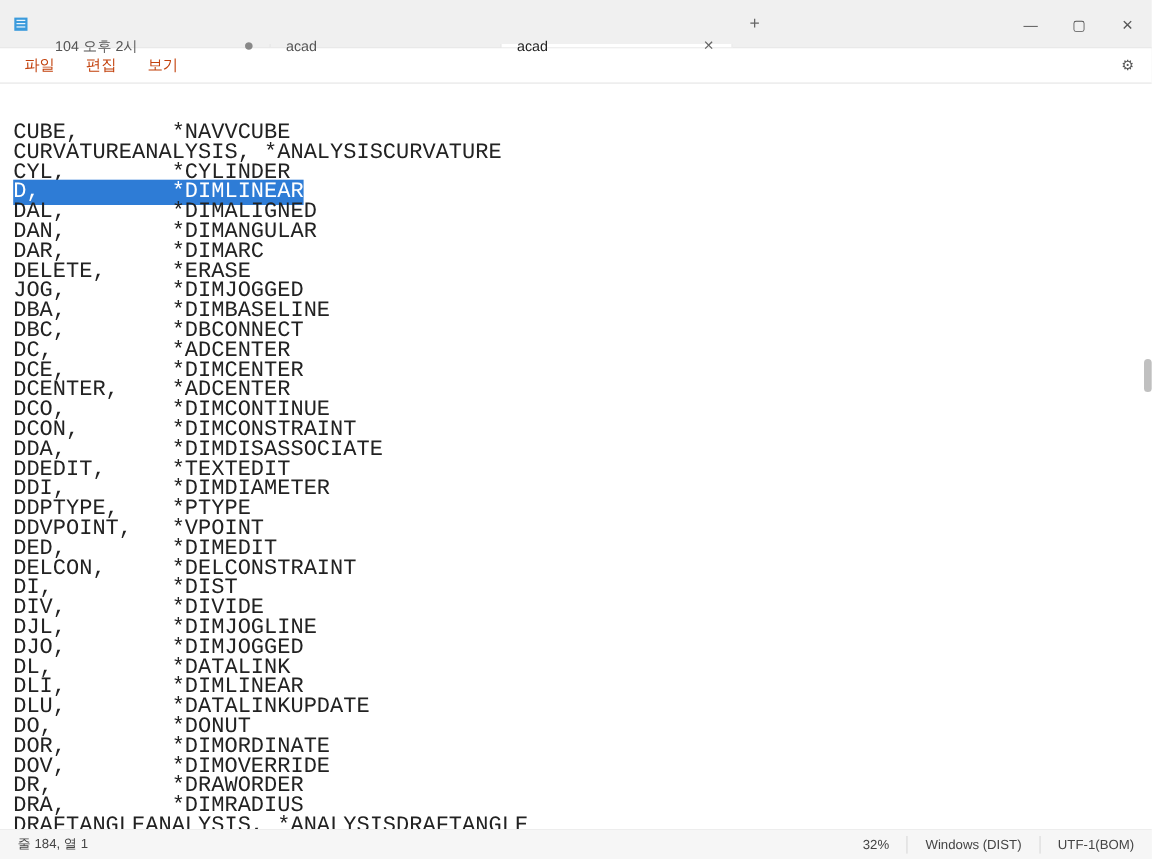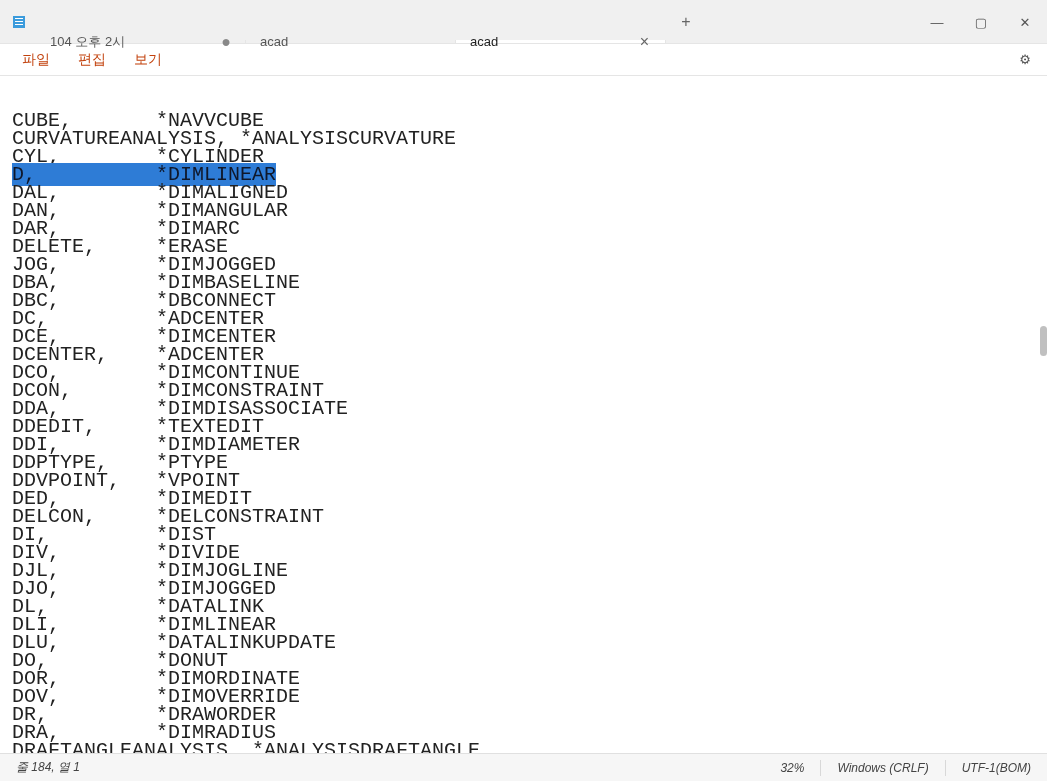--- a/index.html
+++ b/index.html
@@ -104,40 +104,39 @@
       font-size: 20px;
       line-height: 18px;
       color: #222;
       padding: 0 12px;
       white-space: pre;
       position: relative;
     }
     .line { white-space: pre; }
     .highlight {
       background: #2e7cd6;
-      color: #0f172a;
+      color: #ffffff;
     }
     .scrollthumb {
       position: absolute;
       right: 0;
       top: 250px;
       width: 7px;
       height: 30px;
       background: #c0c0c0;
       border-radius: 4px;
     }
     .statusbar {
       height: 28px;
       background: #f6f6f6;
       border-top: 1px solid #e0e0e0;
       display: flex;
       align-items: center;
       font-size: 12px;
       color: #444;
-      font-style: italic;
     }
     .statusbar .section {
       padding: 0 16px;
     }
     .statusbar .spacer { flex: 1; }
     .statusbar .sep {
       width: 1px;
       height: 16px;
       background: #d8d8d8;
     }
@@ -197,16 +196,16 @@
 <div class="editor">
   <div id="lines-container"><div class="line">CUBE,       *NAVVCUBE</div><div class="line">CURVATUREANALYSIS, *ANALYSISCURVATURE</div><div class="line">CYL,        *CYLINDER</div><div class="line"><span class="highlight">D,          *DIMLINEAR</span></div><div class="line">DAL,        *DIMALIGNED</div><div class="line">DAN,        *DIMANGULAR</div><div class="line">DAR,        *DIMARC</div><div class="line">DELETE,     *ERASE</div><div class="line">JOG,        *DIMJOGGED</div><div class="line">DBA,        *DIMBASELINE</div><div class="line">DBC,        *DBCONNECT</div><div class="line">DC,         *ADCENTER</div><div class="line">DCE,        *DIMCENTER</div><div class="line">DCENTER,    *ADCENTER</div><div class="line">DCO,        *DIMCONTINUE</div><div class="line">DCON,       *DIMCONSTRAINT</div><div class="line">DDA,        *DIMDISASSOCIATE</div><div class="line">DDEDIT,     *TEXTEDIT</div><div class="line">DDI,        *DIMDIAMETER</div><div class="line">DDPTYPE,    *PTYPE</div><div class="line">DDVPOINT,   *VPOINT</div><div class="line">DED,        *DIMEDIT</div><div class="line">DELCON,     *DELCONSTRAINT</div><div class="line">DI,         *DIST</div><div class="line">DIV,        *DIVIDE</div><div class="line">DJL,        *DIMJOGLINE</div><div class="line">DJO,        *DIMJOGGED</div><div class="line">DL,         *DATALINK</div><div class="line">DLI,        *DIMLINEAR</div><div class="line">DLU,        *DATALINKUPDATE</div><div class="line">DO,         *DONUT</div><div class="line">DOR,        *DIMORDINATE</div><div class="line">DOV,        *DIMOVERRIDE</div><div class="line">DR,         *DRAWORDER</div><div class="line">DRA,        *DIMRADIUS</div><div class="line">DRAFTANGLEANALYSIS, *ANALYSISDRAFTANGLE</div></div>
   <div class="scrollthumb"></div>
 </div>
 
 <div class="statusbar">
   <div class="section">줄 184, 열 1</div>
   <div class="spacer"></div>
   <div class="section">32%</div>
   <div class="sep"></div>
-  <div class="section">Windows (CRLF)</div>
+  <div class="section">Windows (DIST)</div>
   <div class="sep"></div>
   <div class="section">UTF-1(BOM)</div>
 </div>
 
 </body></html>

